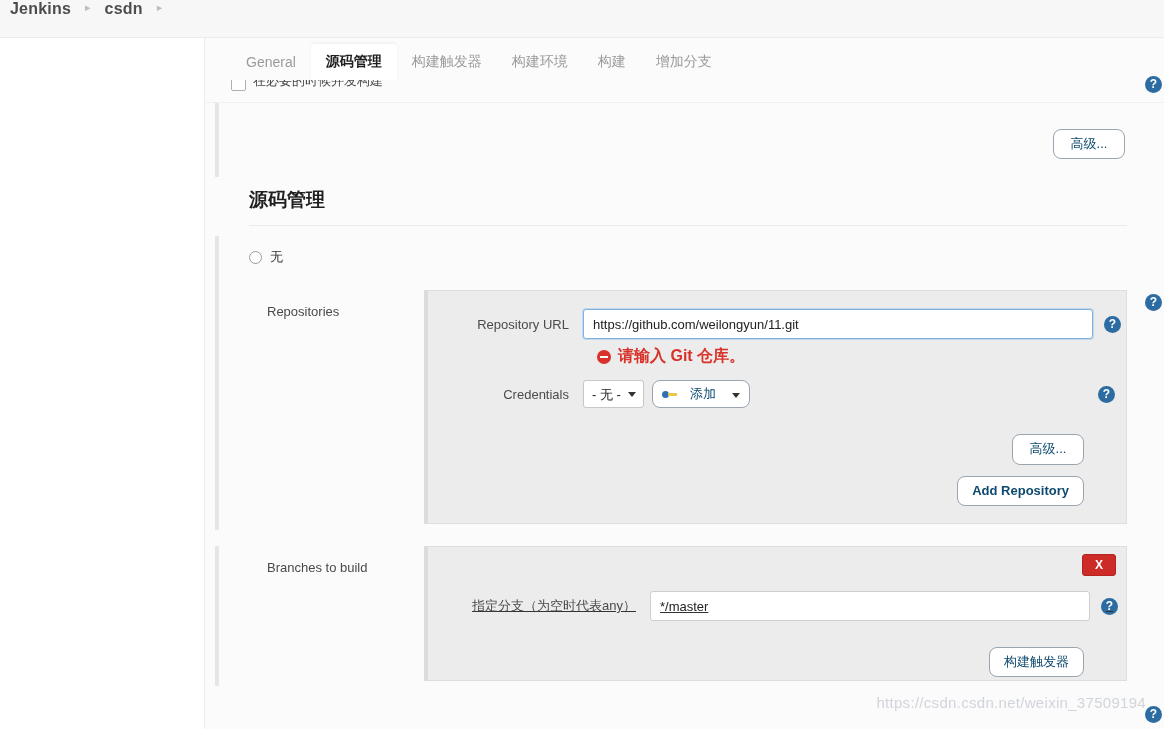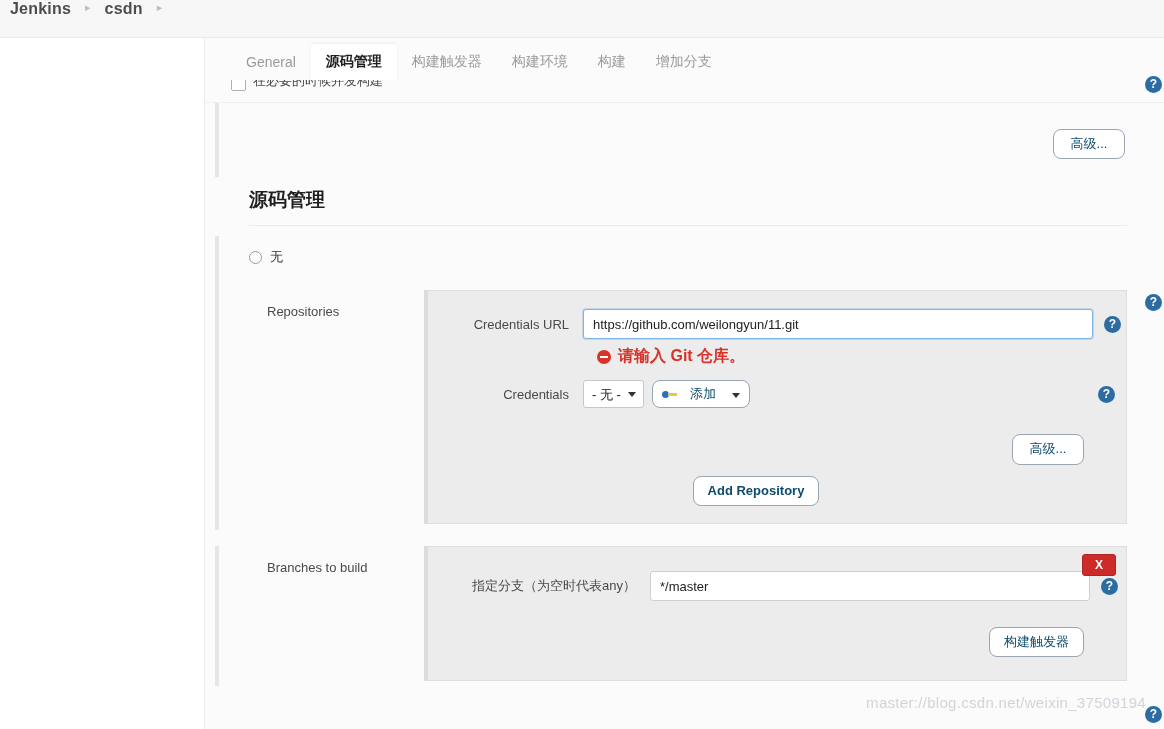--- a/index.html
+++ b/index.html
@@ -484,21 +484,21 @@
             <span>无</span>
           </label>
         </div>
 
         <div class="field-block" style="margin-top:12px;">
           <div class="accent-bar" style="top:0; height:240px; left:10px;"></div>
           <div class="field-label-col">Repositories</div>
           <div class="panel" style="height:234px;">
 
             <div class="panel-row" style="padding-top:18px;">
-              <span class="lbl">Credentials URL</span>
+              <span class="lbl">Repository URL</span>
               <input class="text-input focused" type="text" style="max-width: 510px;" value="https://github.com/weilongyun/11.git">
               <span class="help-icon">?</span>
             </div>
 
             <div class="error-row">
               <span class="error-icon"></span>
               <span class="error-text">请输入 Git 仓库。</span>
             </div>
 
             <div class="panel-row" style="padding-top:13px;">
@@ -513,49 +513,49 @@
                 <span>添加</span>
                 <span class="caret-down"></span>
               </button>
               <span style="flex:1"></span>
               <span class="help-icon" style="margin-right:11px;">?</span>
             </div>
 
             <div class="panel-btn-row" style="padding-top:26px;">
               <button class="btn" style="min-width:72px;text-align:center;">高级...</button>
             </div>
-            <div class="panel-btn-row" style="padding-top:11px;justify-content:center;">
+            <div class="panel-btn-row" style="padding-top:11px;">
               <button class="btn bold">Add Repository</button>
             </div>
 
           </div>
         </div>
 
         <div class="field-block" style="margin-top:22px;">
           <div class="accent-bar" style="top:0; height:140px; left:10px;"></div>
           <div class="field-label-col">Branches to build</div>
           <div class="panel" style="height:135px;">
 
             <button class="btn-x">X</button>
 
-            <div class="panel-row" style="padding-top:24px;">
+            <div class="panel-row" style="padding-top:44px;text-decoration:underline;">
               <span class="lbl wide">指定分支（为空时代表any）</span>
               <input class="text-input" type="text" style="max-width: 440px;" value="*/master">
               <span class="help-icon">?</span>
             </div>
 
             <div class="panel-btn-row" style="padding-top:26px;">
               <button class="btn">构建触发器</button>
             </div>
 
           </div>
         </div>
 
       </div>
     </div>
   </div>
 
   <div class="side-help" style="top:38px;">?</div>
   <div class="side-help" style="top:256px;">?</div>
   <div class="side-help" style="top:668px;">?</div>
 
-  <div class="watermark">master://blog.csdn.net/weixin_37509194</div>
+  <div class="watermark">https://csdn.csdn.net/weixin_37509194</div>
 </div>
 
 </body></html>

